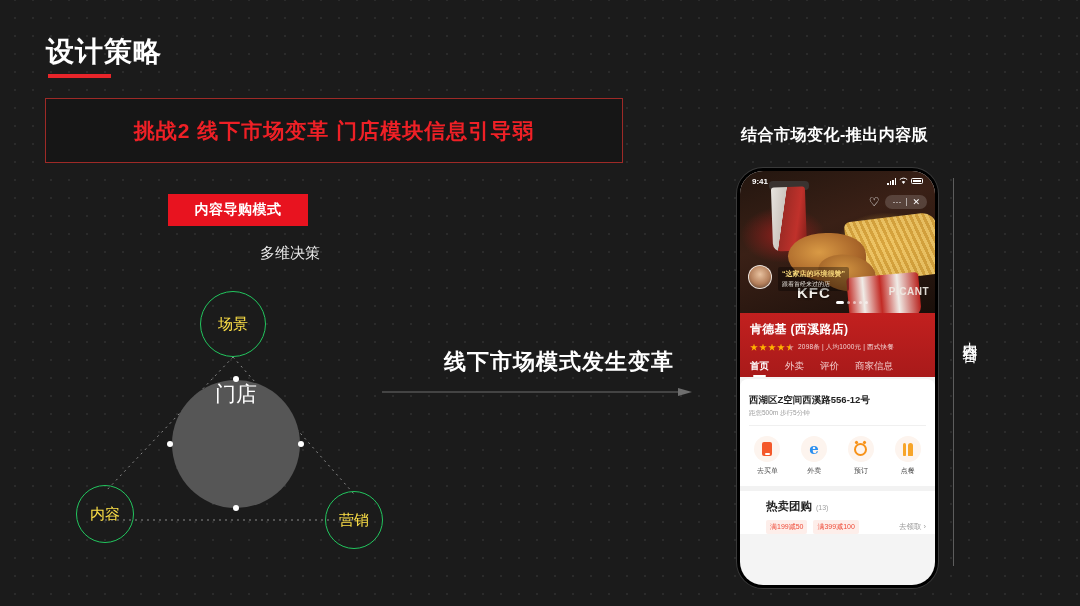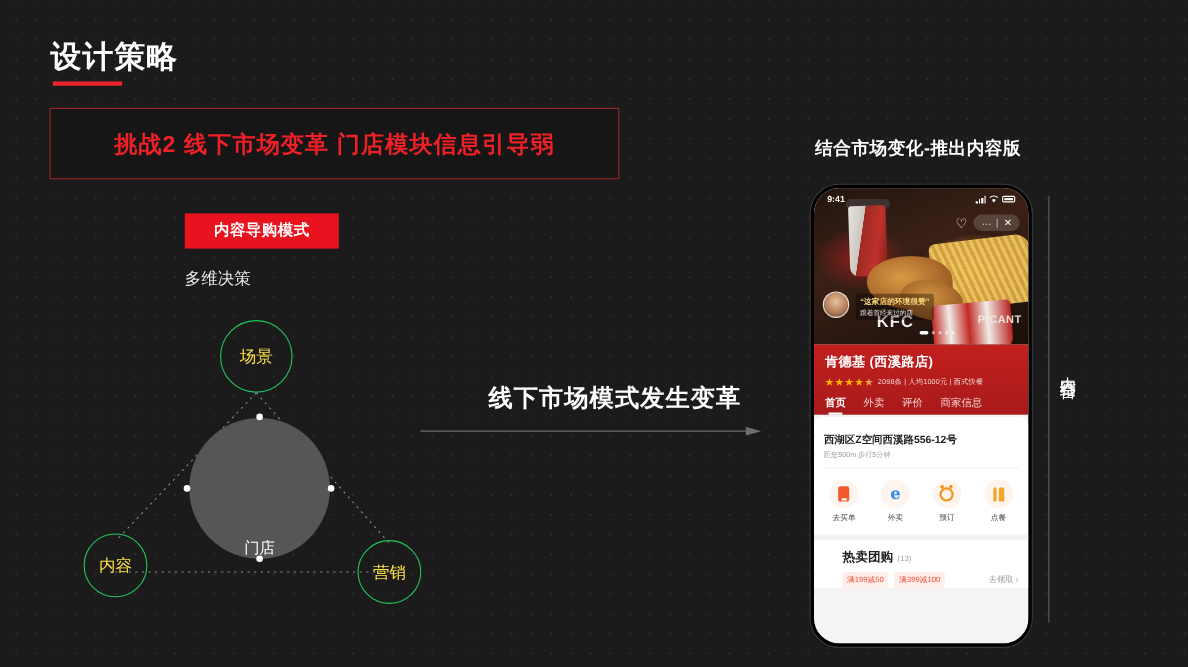--- a/index.html
+++ b/index.html
@@ -30,21 +30,21 @@
     position: absolute;
     left: 48px; top: 74px;
     width: 63px; height: 4px;
     background: #e8252a;
   }
 
   
   .challenge-banner {
     position: absolute;
     left: 45px; top: 98px;
-    width: 518px; height: 65px;
+    width: 578px; height: 65px;
     border: 1px solid #9e2a27;
     background: #161616;
     display: flex;
     align-items: center;
     justify-content: center;
   }
   .challenge-text {
     color: #ef2026;
     font-size: 21px;
     font-weight: bold;
@@ -56,23 +56,23 @@
     position: absolute;
     left: 168px; top: 194px;
     width: 140px; height: 32px;
     background: #e8131f;
     display: flex; align-items: center; justify-content: center;
     font-size: 14px; font-weight: bold; color: #fff;
     letter-spacing: 0.5px;
   }
   .mode-sub {
     position: absolute;
-    left: 168px; top: 244px;
+    left: 180px; top: 244px;
     width: 140px;
-    text-align: left;
+    text-align: right;
     font-size: 15px;
     color: #e9e9e9;
   }
 
   .diagram { position: absolute; left: 60px; top: 280px; width: 360px; height: 290px; }
   .diagram svg { position: absolute; left: 0; top: 0; }
 
   .node-circle {
     position: absolute;
     border: 1px solid #22c55e;
@@ -85,22 +85,22 @@
   .node-scene   { left: 140px; top: 11px;  width: 66px; height: 66px; }
   .node-content { left: 16px;  top: 205px; width: 58px; height: 58px; }
   .node-market  { left: 265px; top: 211px; width: 58px; height: 58px; }
 
   .center-circle {
     position: absolute;
     left: 112px; top: 100px;
     width: 128px; height: 128px;
     border-radius: 50%;
     background: #565656;
-    display: flex; align-items: flex-end; justify-content: center;
-    font-size: 14px;
+    display: flex; align-items: flex-start; justify-content: center;
+    font-size: 21px;
     color: #ffffff;
   }
   .anchor-dot {
     position: absolute;
     width: 6px; height: 6px;
     border-radius: 50%;
     background: #ffffff;
   }
   .dot-top    { left: 173px; top: 96px; }
   .dot-left   { left: 107px; top: 161px; }

